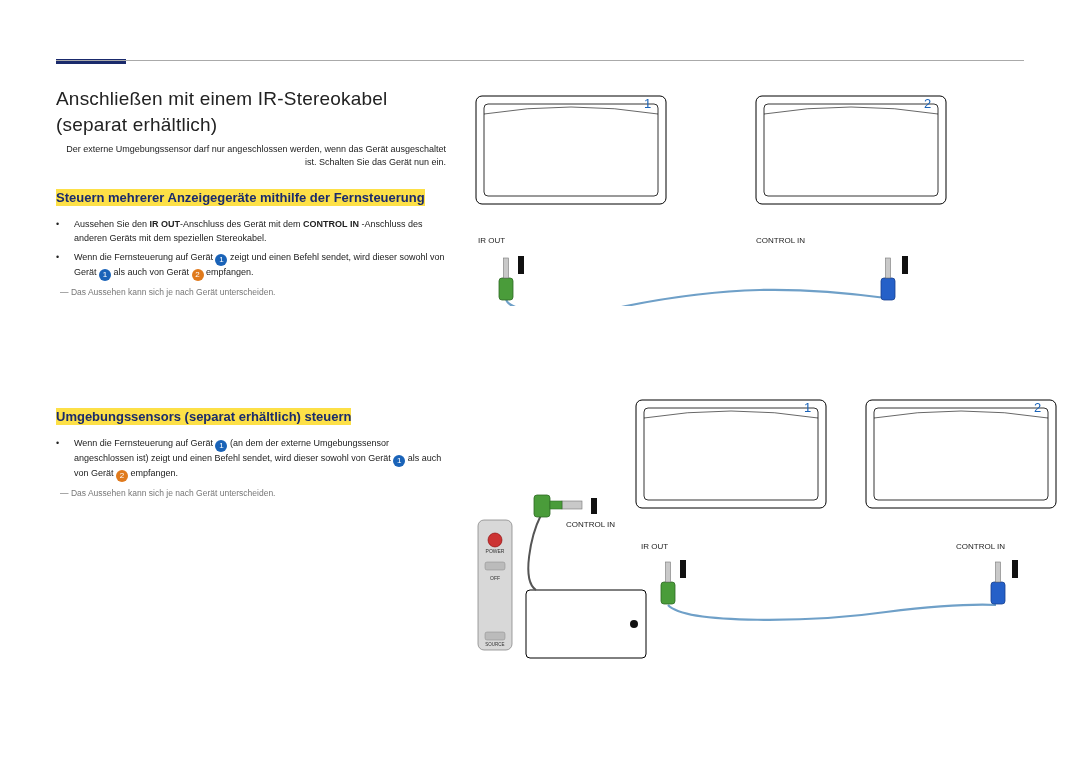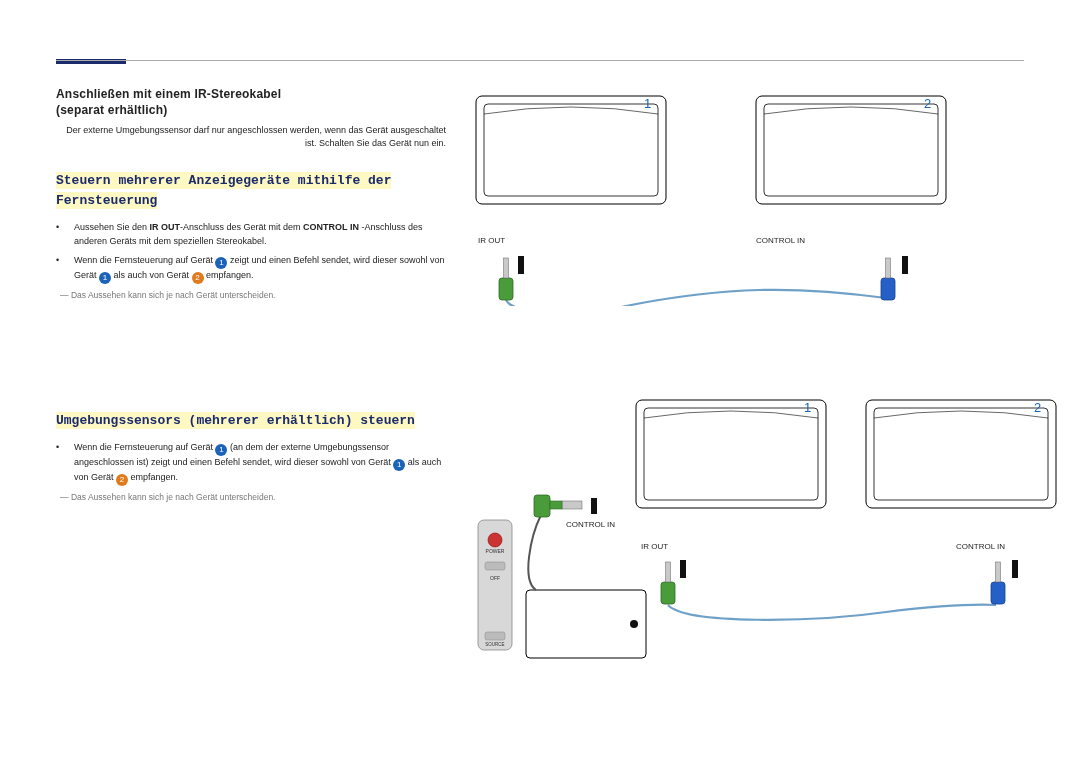--- a/index.html
+++ b/index.html
@@ -3,25 +3,25 @@
 <meta charset="utf-8">
 <style>
   * { box-sizing: border-box; margin: 0; padding: 0; }
   html, body { width: 1080px; height: 763px; background: #fff; font-family: Arial, Helvetica, sans-serif; color: #222; }
   .page { padding: 40px 56px 40px 56px; position: relative; width: 1080px; }
   .hr-top { position: absolute; left: 56px; right: 56px; top: 60px; height: 0; border-top: 0.5px solid #aaa; }
   .navy-bar { position: absolute; left: 56px; top: 59px; width: 70px; height: 5px; background: #1a2a6c; }
   .content { position: relative; display: flex; }
   .col-left { width: 410px; padding-right: 20px; }
   .col-right { flex: 1; position: relative; }
-  h1.title { font-size: 12px; font-weight: 700; color: #222; letter-spacing: 0.2px; line-height: 1.35; margin-top: 46px; margin-bottom: 6px; }
+  h1.title { font-size: 19px; font-weight: 400; color: #222; letter-spacing: 0.2px; line-height: 1.35; margin-top: 46px; margin-bottom: 6px; }
   .intro { font-size: 9px; line-height: 1.4; color: #222; margin-bottom: 20px; text-align: right; }
   h2.hl { font-size: 13px; font-weight: 700; color: #1a2a6c; line-height: 1.45; display: inline; }
   .hl-wrap { margin-top: 8px; margin-bottom: 10px; }
-  .hl-bg { background: #fef9c3; padding: 1px 0; box-decoration-break: clone; font-family: Liberation Mono, monospace; -webkit-box-decoration-break: clone; }
+  .hl-bg { background: #fde047; padding: 1px 0; box-decoration-break: clone; -webkit-box-decoration-break: clone; }
   .list { margin-top: 8px; }
   .li { display: flex; font-size: 9px; line-height: 1.5; margin-bottom: 6px; }
   .li .bullet { width: 18px; flex: none; }
   .li .txt { flex: 1; }
   .note { font-size: 8.5px; color: #777; margin-left: 4px; }
   .note::before { content: "― "; color: #777; }
   .circle-num { display: inline-flex; width: 12px; height: 12px; border-radius: 50%; background: #1a63b8; color: #fff; font-size: 8px; align-items: center; justify-content: center; vertical-align: -2px; }
   .circle-num.orange { background: #e07a1c; }
   .section2 { margin-top: 90px; }
   
@@ -67,21 +67,21 @@
             <span>Wenn die Fernsteuerung auf Gerät </span><span class="circle-num">1</span><span> zeigt und einen Befehl sendet, wird dieser sowohl von Gerät </span><span class="circle-num">1</span><span> als auch von Gerät </span><span class="circle-num orange">2</span><span> empfangen.</span>
           </span>
         </div>
       </div>
       <p class="note">Das Aussehen kann sich je nach Gerät unterscheiden.</p>
 
       <div class="section2">
         <div class="hl-wrap">
           <h2 class="hl">
             <br>
-            <span class="hl-bg">Umgebungssensors (mehrerer erhältlich) steuern</span>
+            <span class="hl-bg">Umgebungssensors (separat erhältlich) steuern</span>
           </h2>
         </div>
         <div class="list">
           <div class="li">
             <span class="bullet">•</span>
             <span class="txt">
               <span>Wenn die Fernsteuerung auf Gerät </span><span class="circle-num">1</span><span> (an dem der externe Umgebungssensor angeschlossen ist) zeigt und einen Befehl sendet, wird dieser sowohl von Gerät </span><span class="circle-num">1</span><span> als auch von Gerät </span><span class="circle-num orange">2</span><span> empfangen.</span>
             </span>
           </div>
         </div>

